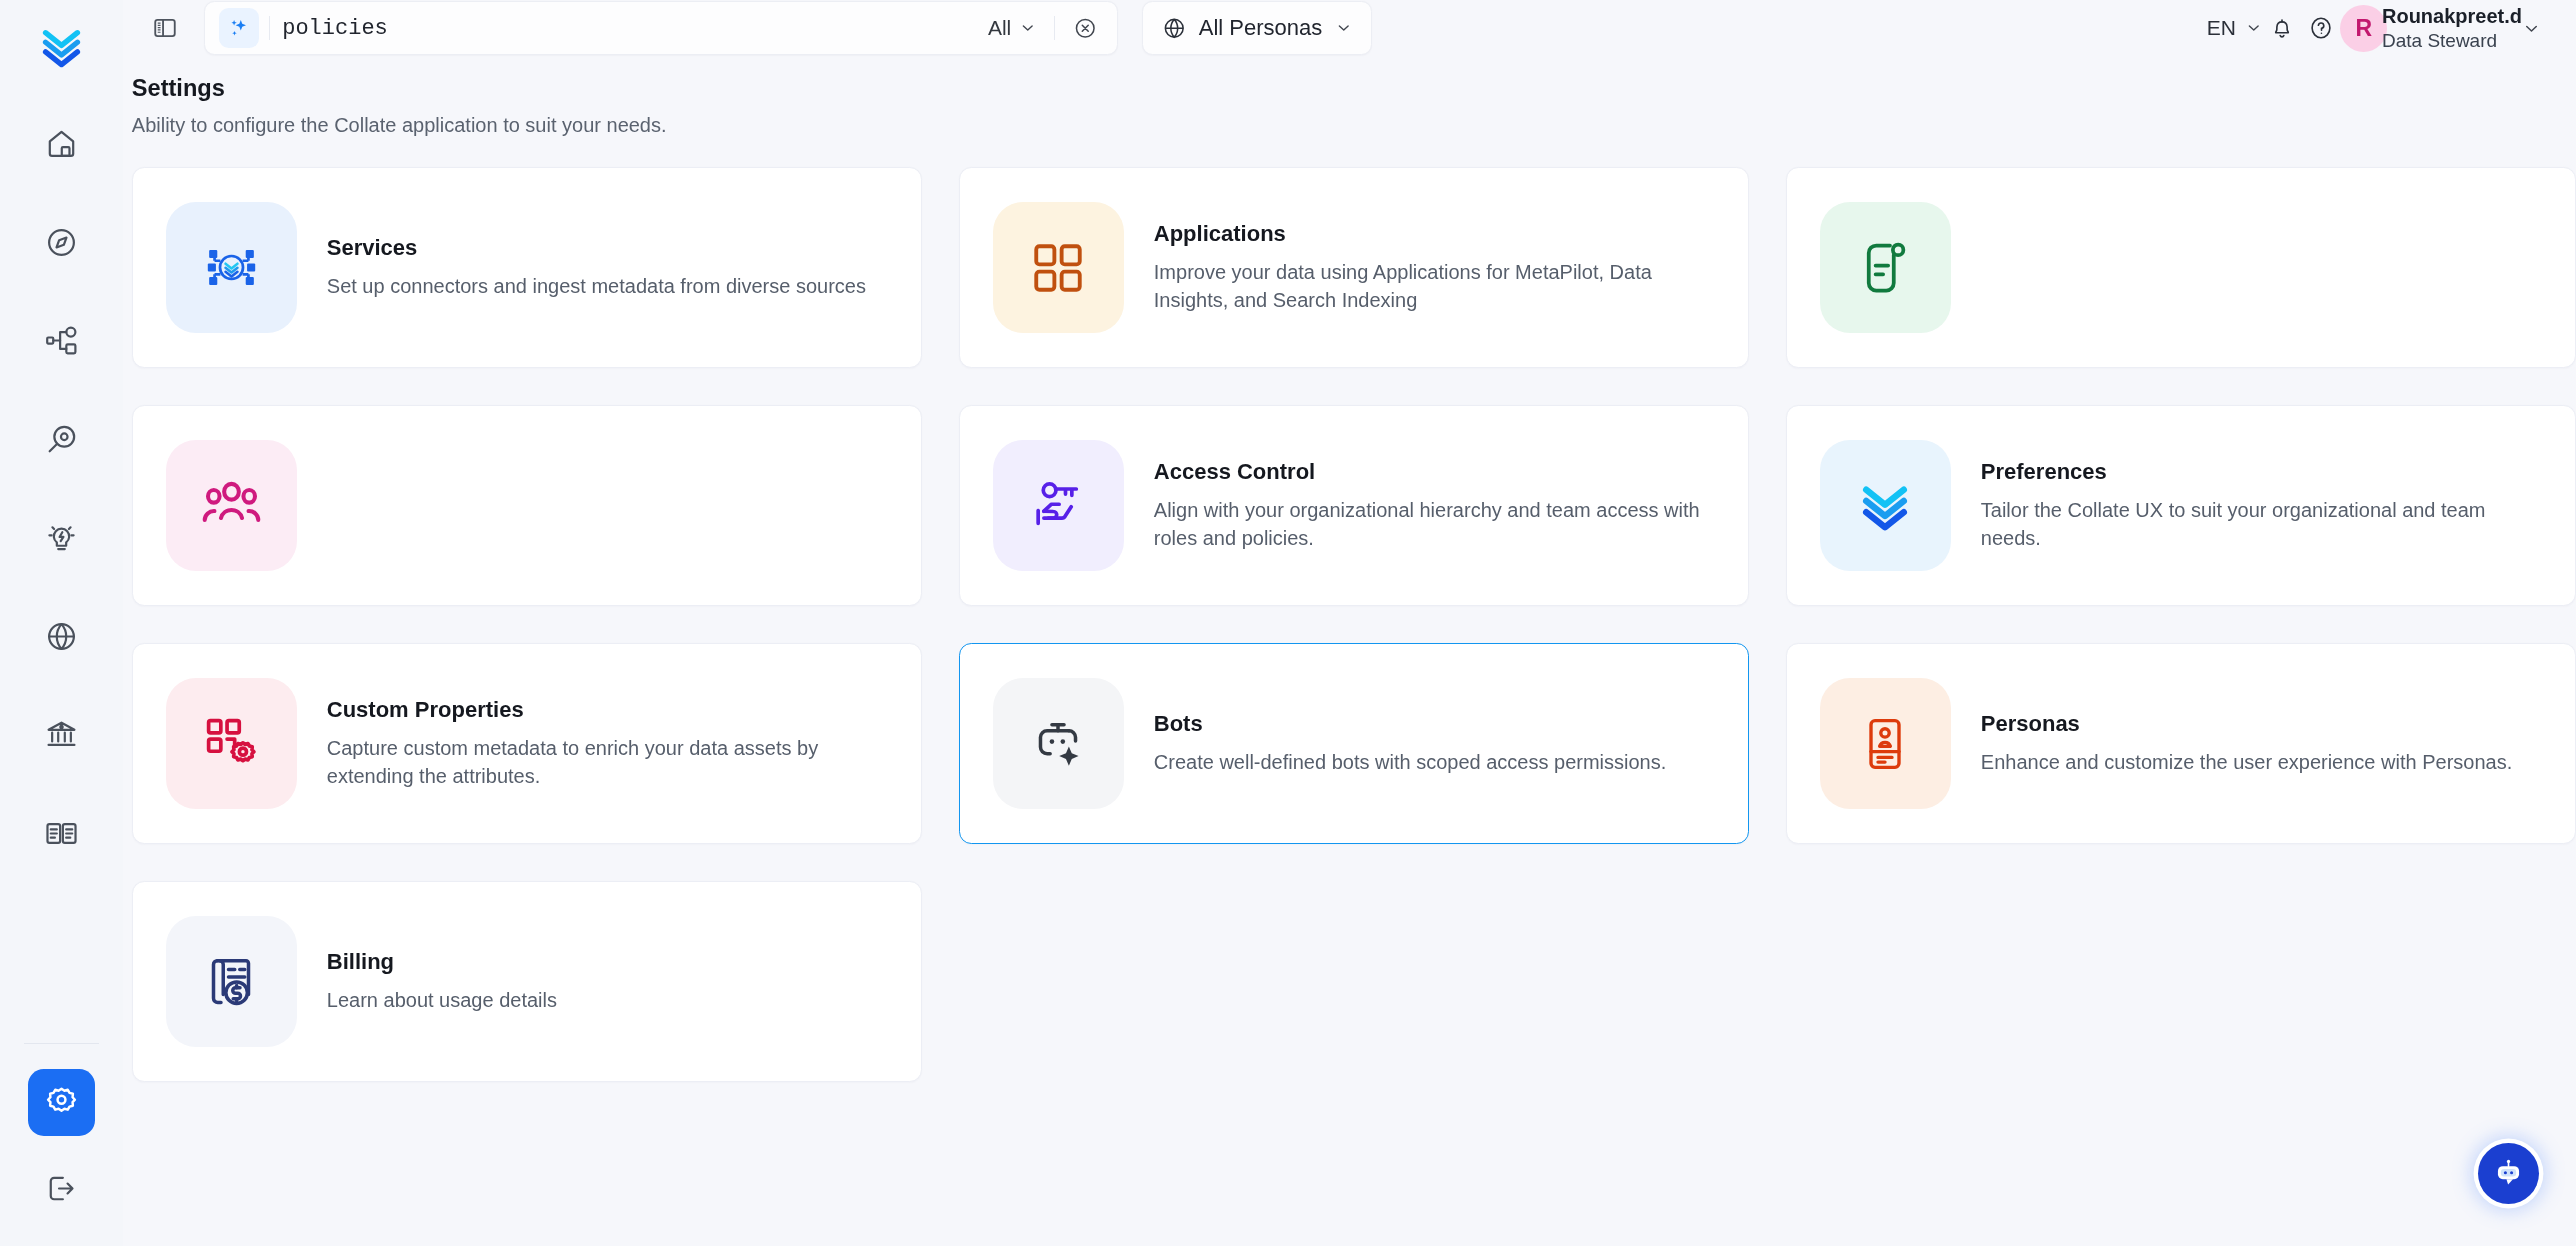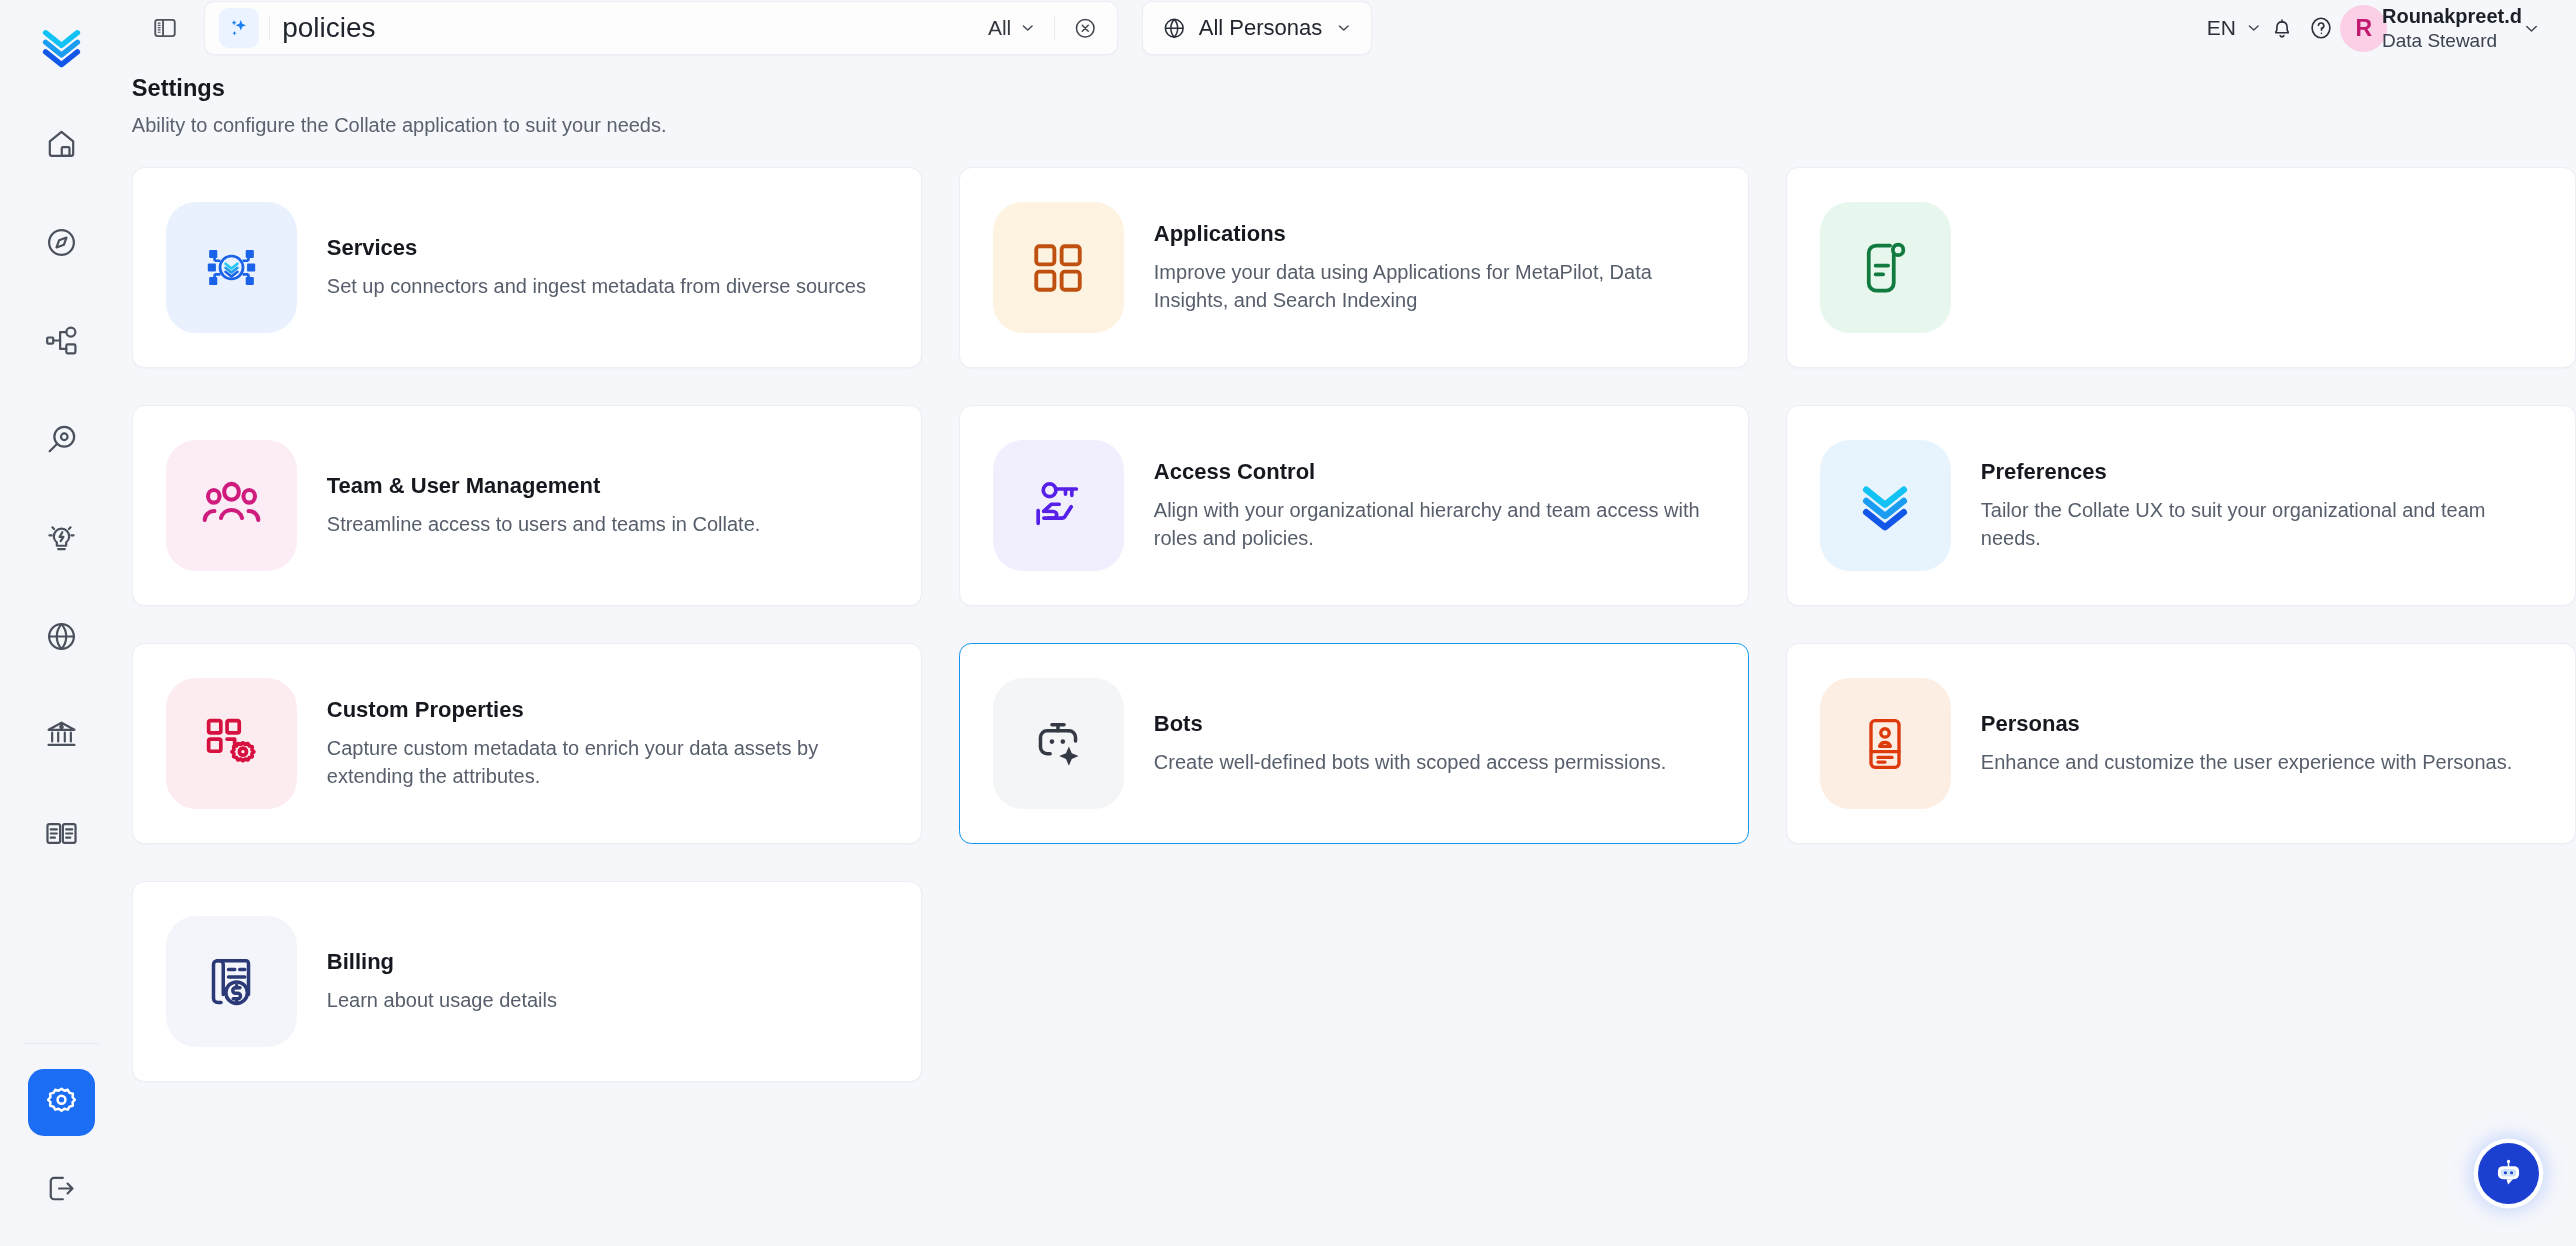--- a/index.html
+++ b/index.html
@@ -43,21 +43,21 @@
     margin-left: 21px; width: 914px; height: 54px;
     background: #fdfdfe; border: 0.9px solid #eceef4; border-radius: 10.5px;
     display: flex; align-items: center; padding: 0 8.8px 0 14px;
     box-shadow: 0 0.9px 1.8px rgba(20,30,60,0.03);
   }
   .ai-chip { width: 40px; height: 40px; border-radius: 9.6px; background: #eaf3ff;
       display: flex; align-items: center; justify-content: center; flex: 0 0 auto; cursor: pointer; }
   .search-div { width: 0.9px; height: 24.5px; background: #e7eaf1; margin: 0 12.3px 0 10.5px; }
   .search-input {
     flex: 1 1 auto; border: none; outline: none; background: transparent;
-    font-size: 28px; color: #21252e; font-family: Liberation Sans, sans-serif;
+    font-size: 22px; color: #21252e; font-family: Liberation Mono, monospace;
   }
   .search-all { display:flex; align-items:center; gap:7.9px; font-size: 21px; color: #33383f;
       cursor:pointer; padding: 0 5.3px; }
   .search-div2 { width: 0.9px; height: 24.5px; background: #e7eaf1; margin: 0 12.3px; }
   .clear-btn { width: 35px; height: 35px; display:flex; align-items:center; justify-content:center;
       cursor:pointer; margin-right: 5.3px; }
   .domainbtn {
     margin-left: 24.5px; height: 54px; background: #fdfdfe;
     border: 0.9px solid #eceef4; border-radius: 10.5px;
     display: flex; align-items: center; gap: 12.3px; padding: 0 19px; cursor: pointer;
@@ -342,24 +342,20 @@
       <div class="card-ico" style="background:#fcecf5">
         <svg width="63" height="63" viewBox="0 0 48 48" fill="none" stroke="#cf1a7e" stroke-width="3.1" stroke-linecap="round" stroke-linejoin="round">
           <ellipse cx="24" cy="13.5" rx="5.6" ry="6"></ellipse>
           <ellipse cx="10.5" cy="17" rx="4.4" ry="4.8"></ellipse>
           <ellipse cx="37.5" cy="17" rx="4.4" ry="4.8"></ellipse>
           <path d="M16 33.5 a8.3 8.3 0 0 1 16 0"></path>
           <path d="M3.6 35 a7 7 0 0 1 7.4-6.8"></path>
           <path d="M44.4 35 a7 7 0 0 0-7.4-6.8"></path>
         </svg>
       </div>
-      <div class="card-txt">
-        <div class="card-title">Team &amp; User Management</div>
-        <div class="card-desc">Streamline access to users and teams in Collate.</div>
-      </div>
     </div>
 
     <div class="card">
       <div class="card-ico" style="background:#f1eefe">
         <svg width="61" height="61" viewBox="0 0 48 48" fill="none" stroke="#5720e8" stroke-width="2.9" stroke-linecap="round" stroke-linejoin="round">
           <circle cx="17" cy="12" r="5"></circle>
           <path d="M21.7 11 H38 M34.5 11 V16 M29.5 11 V15"></path>
           <path d="M8 28 v10 M12.5 28.5 l7.5 .2 a2.6 2.6 0 0 1 0 5.2 h-4"></path>
           <path d="M12.5 33.9 h14.2 a3 3 0 0 0 2.6-1.6 L34 25"></path>
           <path d="M12.5 28.5 l6-5.5 h6"></path>

